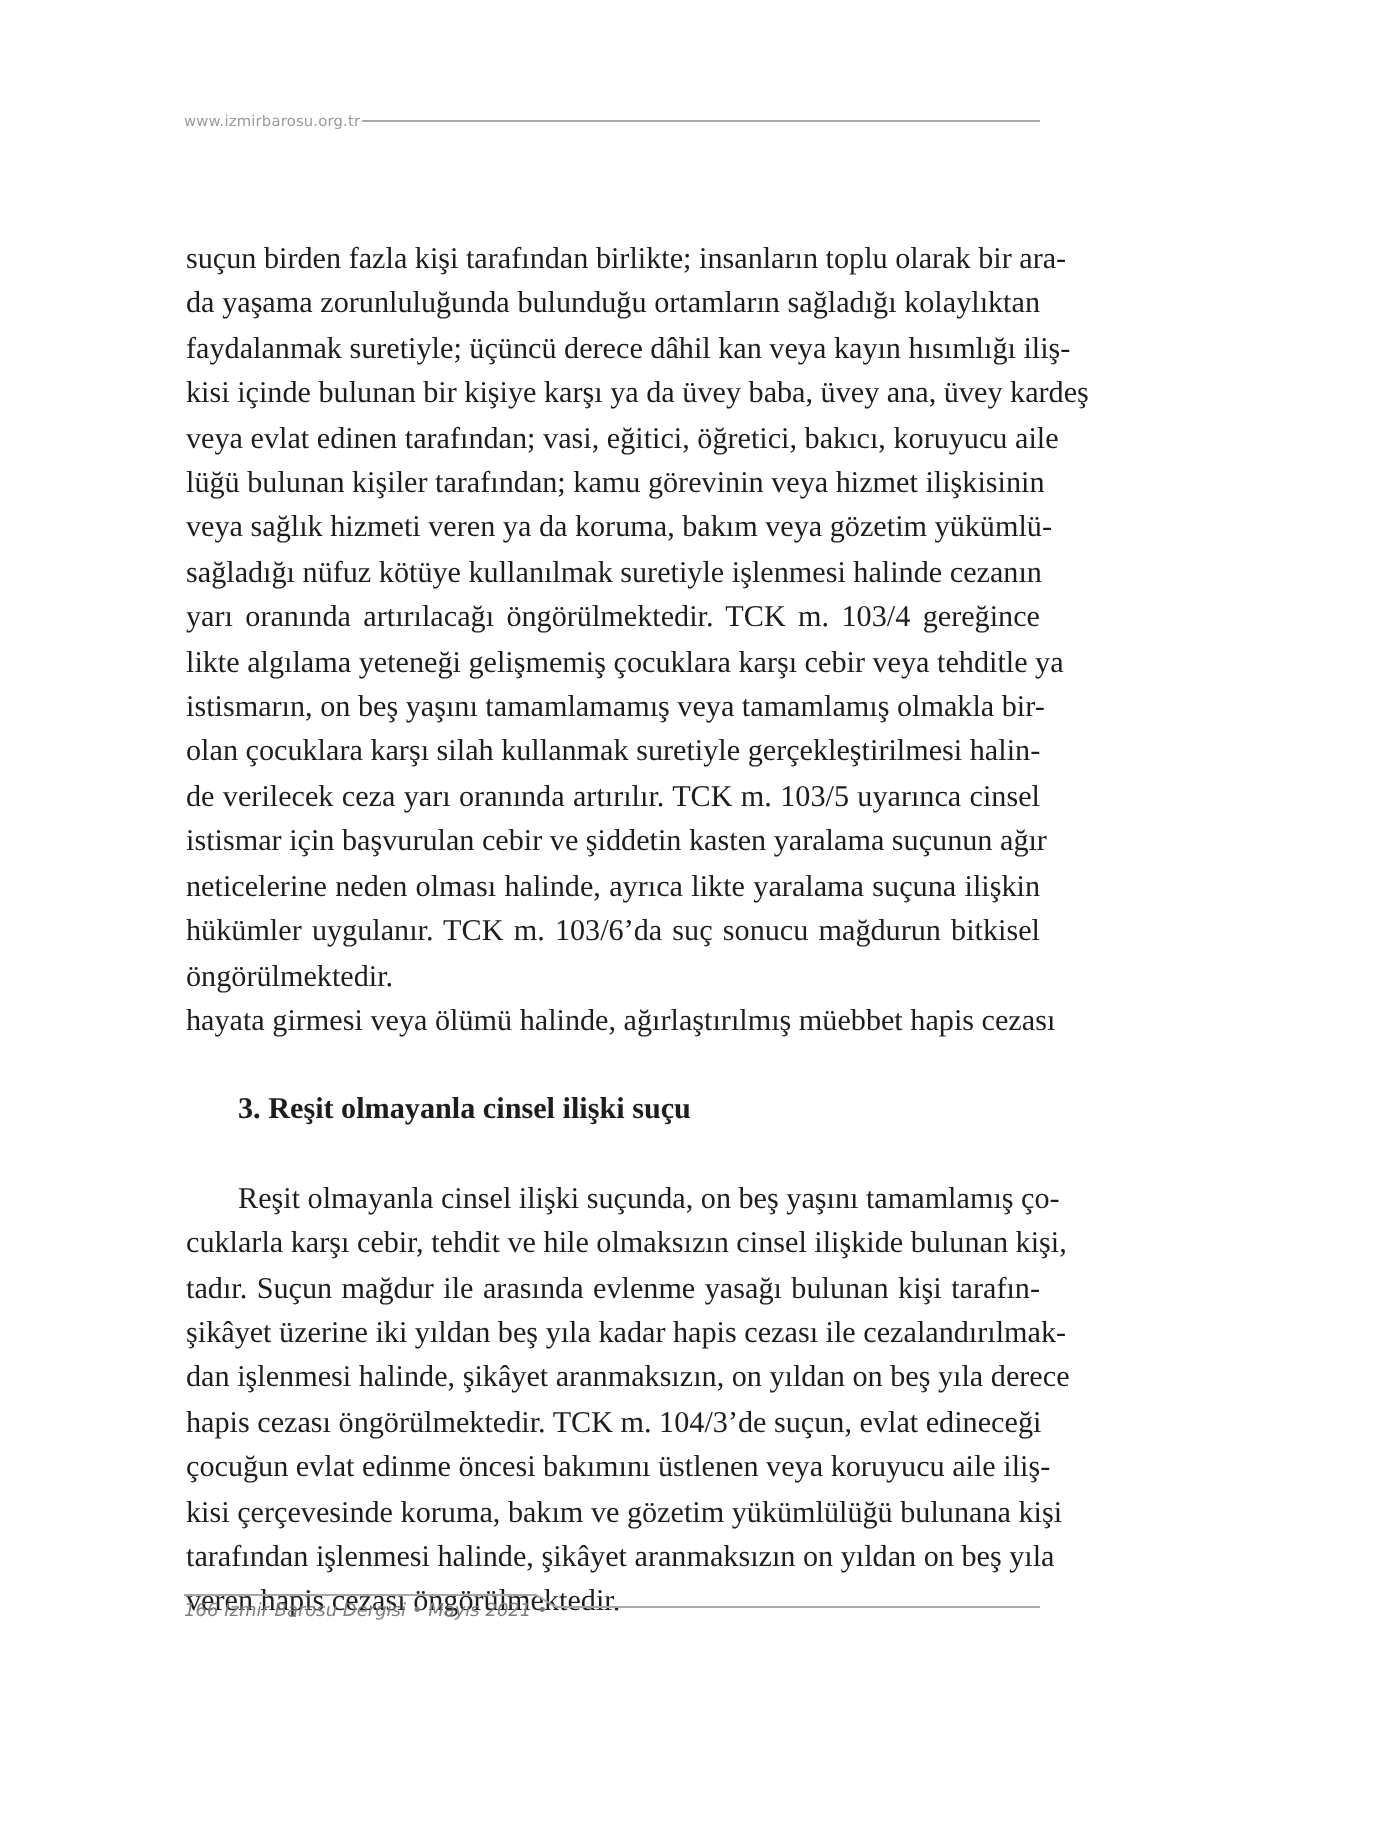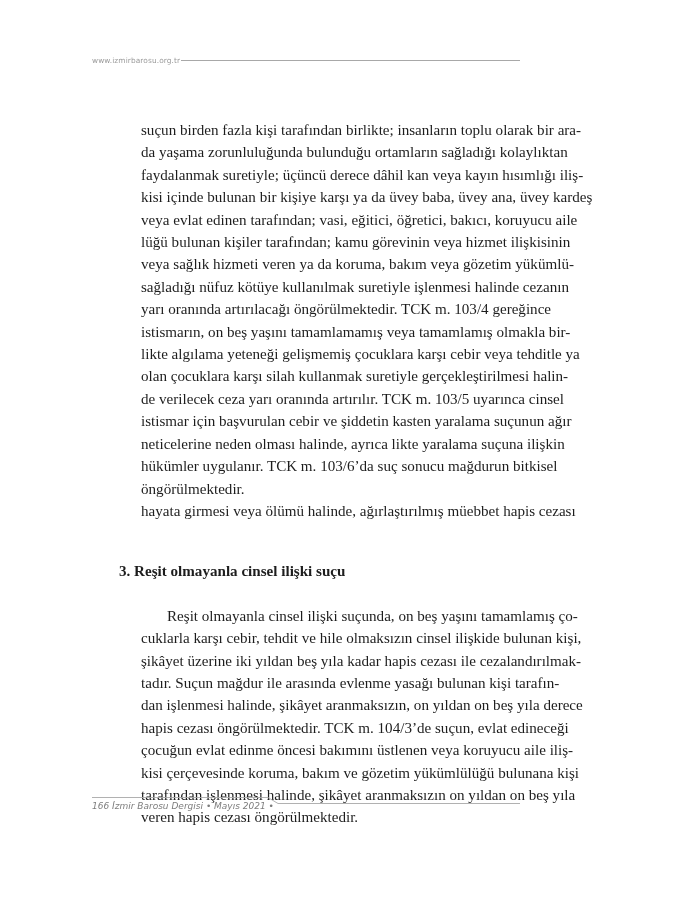--- a/index.html
+++ b/index.html
@@ -14,25 +14,25 @@
   }
   .header-rule { flex: 1; height: 0; border-top: 1px solid #a8a8a8; margin-left: 1px; }
 
   .body-text {
     position: absolute; left: 93px; top: 119px; width: 427px;
     font-family: "Liberation Serif", "DejaVu Serif", serif;
     font-size: 15.1px; line-height: 22.4px; color: #1d1d1d;
     text-align: justify;
   }
   .body-text p { margin: 0; }
-  .line { display: block; text-align: justify; text-align-last: justify; white-space: nowrap; margin-left: 48px; }
+  .line { display: block; text-align: justify; text-align-last: justify; white-space: nowrap; }
   .line.last { text-align-last: left; }
   .indent { padding-left: 26px; }
   .heading {
-    margin-top: 38px; margin-bottom: 22px; padding-left: 26px;
+    margin-top: 22px; margin-bottom: 22px; padding-left: 26px;
     font-weight: bold; text-align: left;
   }
 
   .footer {
     position: absolute; left: 92px; top: 798px; width: 428px; height: 20px; font-style: italic;
   }
   .footer-text {
     position: absolute; left: 0; top: 3px;
     font-family: "DejaVu Sans", sans-serif; font-size: 9px; color: #7d7d7d; white-space: nowrap;
   }
@@ -50,36 +50,36 @@
   <p id="para1">
       <span class="line">suçun birden fazla kişi tarafından birlikte; insanların toplu olarak bir ara-</span>
       <span class="line">da yaşama zorunluluğunda bulunduğu ortamların sağladığı kolaylıktan</span>
       <span class="line">faydalanmak suretiyle; üçüncü derece dâhil kan veya kayın hısımlığı iliş-</span>
       <span class="line">kisi içinde bulunan bir kişiye karşı ya da üvey baba, üvey ana, üvey kardeş</span>
       <span class="line">veya evlat edinen tarafından; vasi, eğitici, öğretici, bakıcı, koruyucu aile</span>
       <span class="line">lüğü bulunan kişiler tarafından; kamu görevinin veya hizmet ilişkisinin</span>
       <span class="line">veya sağlık hizmeti veren ya da koruma, bakım veya gözetim yükümlü-</span>
       <span class="line">sağladığı nüfuz kötüye kullanılmak suretiyle işlenmesi halinde cezanın</span>
       <span class="line">yarı oranında artırılacağı öngörülmektedir. TCK m. 103/4 gereğince</span>
+      <span class="line">likte algılama yeteneği gelişmemiş çocuklara karşı cebir veya tehditle ya</span>
       <span class="line">istismarın, on beş yaşını tamamlamamış veya tamamlamış olmakla bir-</span>
-      <span class="line">likte algılama yeteneği gelişmemiş çocuklara karşı cebir veya tehditle ya</span>
       <span class="line">olan çocuklara karşı silah kullanmak suretiyle gerçekleştirilmesi halin-</span>
       <span class="line">de verilecek ceza yarı oranında artırılır. TCK m. 103/5 uyarınca cinsel</span>
       <span class="line">istismar için başvurulan cebir ve şiddetin kasten yaralama suçunun ağır</span>
       <span class="line">neticelerine neden olması halinde, ayrıca likte yaralama suçuna ilişkin</span>
       <span class="line">hükümler uygulanır. TCK m. 103/6’da suç sonucu mağdurun bitkisel</span>
       <span class="line last">öngörülmektedir.</span>
       <span class="line">hayata girmesi veya ölümü halinde, ağırlaştırılmış müebbet hapis cezası</span>
     </p>
   <div class="heading">3. Reşit olmayanla cinsel ilişki suçu</div>
   <p id="para2">
       <span class="line indent">Reşit olmayanla cinsel ilişki suçunda, on beş yaşını tamamlamış ço-</span>
       <span class="line">cuklarla karşı cebir, tehdit ve hile olmaksızın cinsel ilişkide bulunan kişi,</span>
+      <span class="line">tadır. Suçun mağdur ile arasında evlenme yasağı bulunan kişi tarafın-</span>
       <span class="line">şikâyet üzerine iki yıldan beş yıla kadar hapis cezası ile cezalandırılmak-</span>
-      <span class="line">tadır. Suçun mağdur ile arasında evlenme yasağı bulunan kişi tarafın-</span>
       <span class="line">dan işlenmesi halinde, şikâyet aranmaksızın, on yıldan on beş yıla derece</span>
       <span class="line">hapis cezası öngörülmektedir. TCK m. 104/3’de suçun, evlat edineceği</span>
       <span class="line">çocuğun evlat edinme öncesi bakımını üstlenen veya koruyucu aile iliş-</span>
       <span class="line">kisi çerçevesinde koruma, bakım ve gözetim yükümlülüğü bulunana kişi</span>
       <span class="line">tarafından işlenmesi halinde, şikâyet aranmaksızın on yıldan on beş yıla</span>
       <span class="line last">veren hapis cezası öngörülmektedir.</span>
     </p>
 </div>
 
 <div class="footer">

